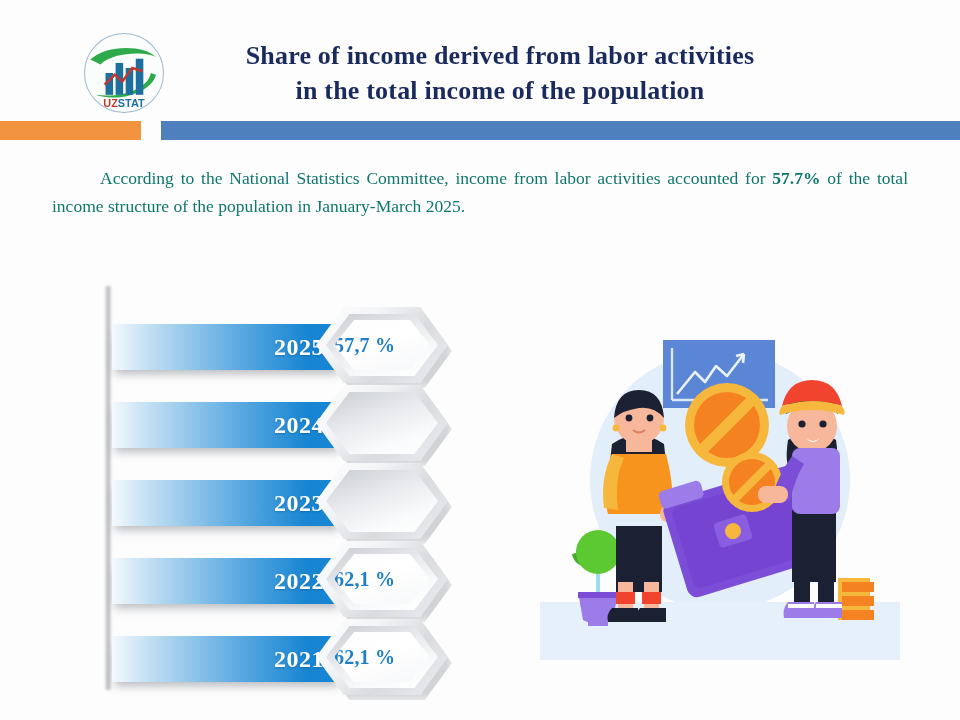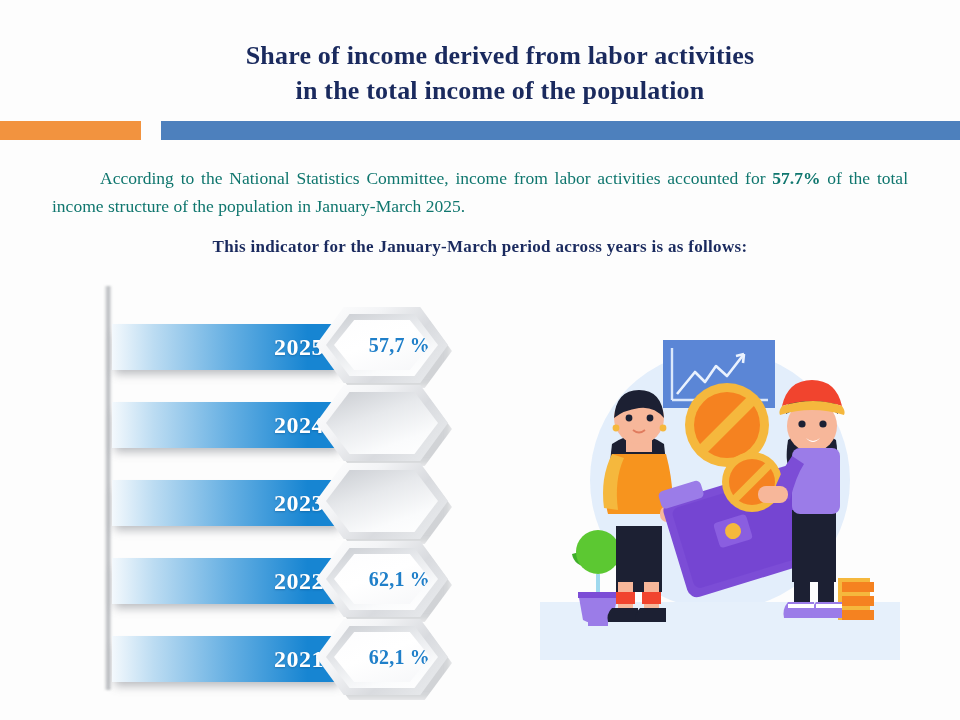--- a/index.html
+++ b/index.html
@@ -71,48 +71,62 @@
   }
   .hexwrap .mid{
     position:absolute;left:12px;top:9px;width:112px;height:62px;
     background:linear-gradient(160deg,#c9ccd1 0%,#e7e9ec 40%,#fafbfc 75%,#ffffff 100%);
     clip-path:polygon(21% 0,79% 0,100% 50%,79% 100%,21% 100%,0 50%);
   }
   .hexwrap .inner{
     position:absolute;left:20px;top:15px;width:96px;height:50px;
     background:linear-gradient(160deg,#fdfdfe 0%,#ffffff 45%,#f6f7f9 100%);
     clip-path:polygon(21% 0,79% 0,100% 50%,79% 100%,21% 100%,0 50%);
-    display:flex;align-items:center;justify-content:flex-end;
+    display:flex;align-items:center;justify-content:flex-start;
   }
   .hexwrap .val{
     color:#1f7fc9;font-size:20px;font-weight:bold;
     font-family:"Liberation Serif",serif;letter-spacing:.2px;
     white-space:nowrap;
   }
 
   
   .illus{position:absolute;left:520px;top:330px;width:400px;height:340px;}
 </style>
 </head>
 <body>
 
 <div class="page">
 
+  <div class="logo">
+    <svg viewBox="0 0 100 100" width="84" height="84">
+      <circle cx="50" cy="50" r="47" fill="#fbfdfc" stroke="#9fb9cf" stroke-width="1.2"></circle>
+      <path d="M10 34 C28 16, 74 16, 88 31 C76 24, 36 25, 22 40 Z" fill="#2faa4a"></path>
+      <path d="M88 52 C84 72, 44 86, 16 76 C46 80, 78 70, 82 50 Z" fill="#2faa4a"></path>
+      <rect x="28" y="50" width="9" height="26" fill="#1d6f9e"></rect>
+      <rect x="40" y="38" width="9" height="38" fill="#1d6f9e"></rect>
+      <rect x="52" y="44" width="9" height="32" fill="#1d6f9e"></rect>
+      <rect x="64" y="33" width="9" height="43" fill="#1d6f9e"></rect>
+      <polyline points="27,64 39,52 48,60 60,44 72,48" fill="none" stroke="#c0392b" stroke-width="3"></polyline>
+      <text x="50" y="90" text-anchor="middle" font-family="Liberation Sans, sans-serif" font-size="13" font-weight="bold">
+        <tspan fill="#c0392b">UZ</tspan><tspan fill="#1d6f9e">STAT</tspan>
+      </text>
+    </svg>
+  </div>
 
   <div class="title">
     <span>Share of income derived from labor activities</span>
     <span class="l2">in the total income of the population</span>
   </div>
 
   <div class="rule-orange"></div>
   <div class="rule-blue"></div>
 
   <div class="lede"><span>According to the National Statistics Committee, income from labor activities accounted for </span><b>57.7%</b><span> of the total income structure of the population in January-March 2025.</span></div>
 
-  <div class="subhead">This indicator for the January-March  period across years is as follows:</div>
 
   <div class="chart">
     <div class="spine"></div>
 
     <div class="row" style="top:21px">
       <div class="bar">
         <span class="yr">2025</span>
       </div>
       <div class="hexwrap">
         <div class="shadow"></div>

